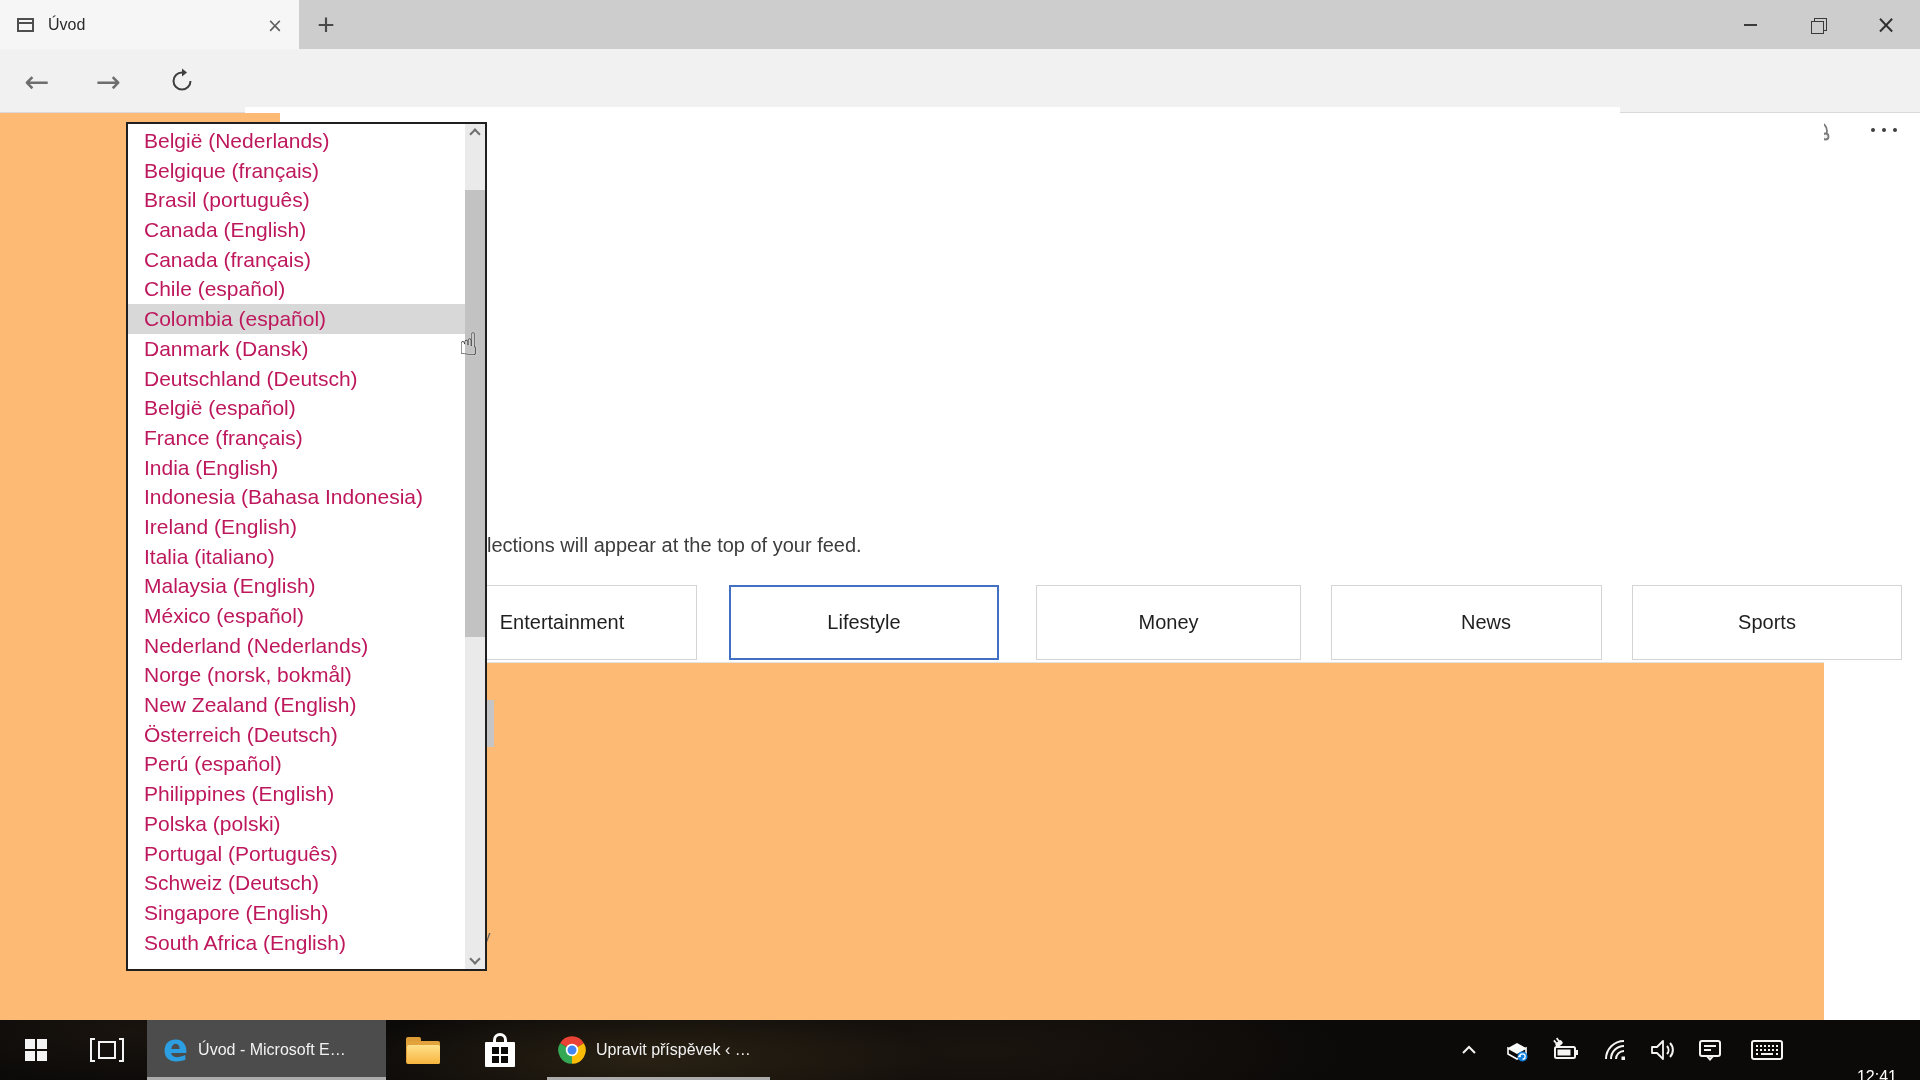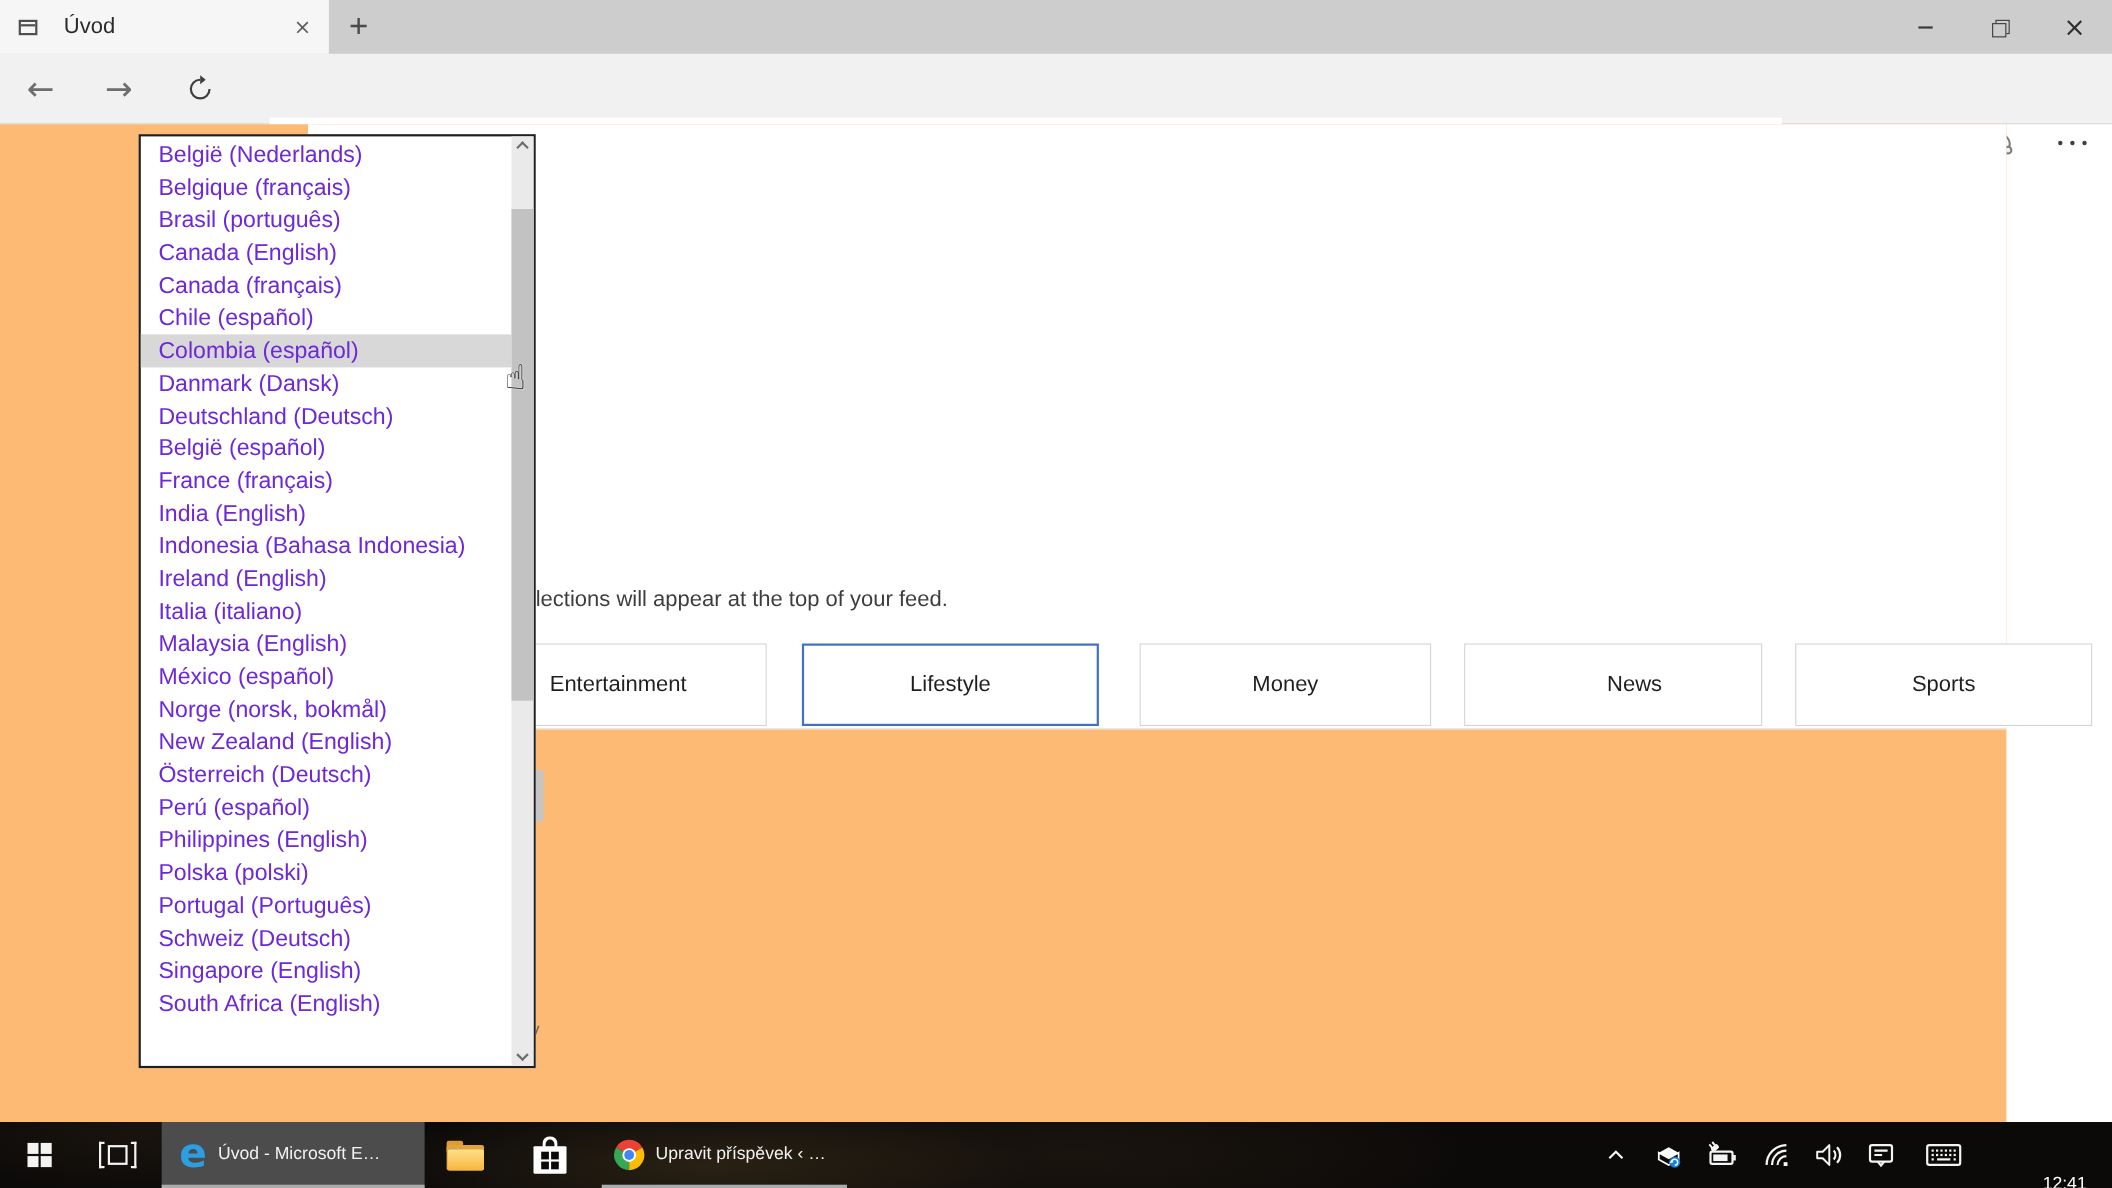--- a/index.html
+++ b/index.html
@@ -6,21 +6,21 @@
   html,body { width:1920px; height:1080px; overflow:hidden; background:#000;
               font-family:"Liberation Sans", sans-serif; }
   #screen { position:relative; width:1920px; height:1080px; background:#fff; }
 
   
   .titlebar { position:absolute; left:0; top:0; width:1920px; height:49px; background:#cdcdcd; }
   .tab { position:absolute; left:0; top:0; width:299px; height:49px; background:#f6f6f6;
          display:flex; align-items:center; }
   .tab-page-icon { width:17px; height:14px; border:2px solid #4f4f4f; margin-left:17px; position:relative; background:#f6f6f6;}
   .tab-page-icon::after { content:""; position:absolute; left:0; right:0; top:2px; height:2px; background:#4f4f4f; }
-  .tab-title { margin-left:24px; font-size:20px; color:#2b2b2b; }
+  .tab-title { margin-left:14px; font-size:16px; color:#2b2b2b; }
   .tab-close { position:absolute; right:16px; top:0; height:49px; display:flex; align-items:center;
                font-size:19px; color:#5f5f5f; font-family:"DejaVu Sans",sans-serif; }
   .newtab { position:absolute; left:299px; top:0; width:54px; height:49px; display:flex;
             align-items:center; justify-content:center; font-size:30px; font-weight:200; color:#4a4a4a; }
   .wincontrols { position:absolute; right:0; top:0; height:49px; display:flex; }
   .winbtn { width:68px; height:49px; display:flex; align-items:center; justify-content:center; }
   .min-glyph { width:13px; height:2px; background:#3a3a3a; }
   .restore-glyph { position:relative; width:14px; height:14px; }
   .restore-glyph::before { content:""; position:absolute; left:3px; top:0; width:11px; height:11px; border:1.5px solid #3a3a3a; background:#cdcdcd;}
   .restore-glyph::after { content:""; position:absolute; left:0; top:3px; width:11px; height:11px; border:1.5px solid #3a3a3a; background:#cdcdcd;}
@@ -63,21 +63,21 @@
   .cat-row .cat:nth-of-type(3){ left:1036px; width:265px; }
   .cat-row .cat:nth-of-type(4){ left:1331px; width:271px;padding-left:39px; }
   .cat-row .cat:nth-of-type(5){ left:1632px; width:270px; }
   .mystery-rect { position:absolute; left:487px; top:587px; width:7px; height:47px; background:#c5c5c5; }
   .text-fragment { position:absolute; left:478px; top:815px; font-size:16px; color:#636363; }
 
   
   .dropdown { position:absolute; left:126px; top:122px; width:361px; height:849px; background:#fff;
               border:2px solid #1f1f1f; z-index:30; }
   .opts { position:absolute; left:0; top:2px; right:20px; }
-  .opt { height:29.7px; line-height:29.7px; font-size:21px; color:#6d28d9; padding-left:16px;
+  .opt { height:29.7px; line-height:29.7px; font-size:21px; color:#be185d; padding-left:16px;
          white-space:nowrap; overflow:hidden; }
   .opt.sel { background:#d8d8d8; }
   .vscroll { position:absolute; right:0; top:0; bottom:0; width:20px; background:#eaeaea; }
   .vthumb { position:absolute; left:0; top:66px; width:20px; height:447px; background:#c2c2c2; }
   .chev { position:absolute; left:6px; width:8px; height:8px; border-left:2px solid #6e6e6e; border-top:2px solid #6e6e6e; }
   .chev-up { top:6px; transform:rotate(45deg); }
   .chev-down { bottom:6px; transform:rotate(-135deg); }
   .hand-cursor { position:absolute; left:459px; top:326px; z-index:40; font-size:31px; color:#141414;
                  font-family:"DejaVu Sans",sans-serif; text-shadow:0 0 2px #fff; }
 
@@ -218,20 +218,21 @@
         <div class="opt">Danmark (Dansk)</div>
         <div class="opt">Deutschland (Deutsch)</div>
         <div class="opt">België (español)</div>
         <div class="opt">France (français)</div>
         <div class="opt">India (English)</div>
         <div class="opt">Indonesia (Bahasa Indonesia)</div>
         <div class="opt">Ireland (English)</div>
         <div class="opt">Italia (italiano)</div>
         <div class="opt">Malaysia (English)</div>
         <div class="opt">México (español)</div>
+        <div class="opt">Nederland (Nederlands)</div>
         <div class="opt">Norge (norsk, bokmål)</div>
         <div class="opt">New Zealand (English)</div>
         <div class="opt">Österreich (Deutsch)</div>
         <div class="opt">Perú (español)</div>
         <div class="opt">Philippines (English)</div>
         <div class="opt">Polska (polski)</div>
         <div class="opt">Portugal (Português)</div>
         <div class="opt">Schweiz (Deutsch)</div>
         <div class="opt">Singapore (English)</div>
         <div class="opt">South Africa (English)</div>

